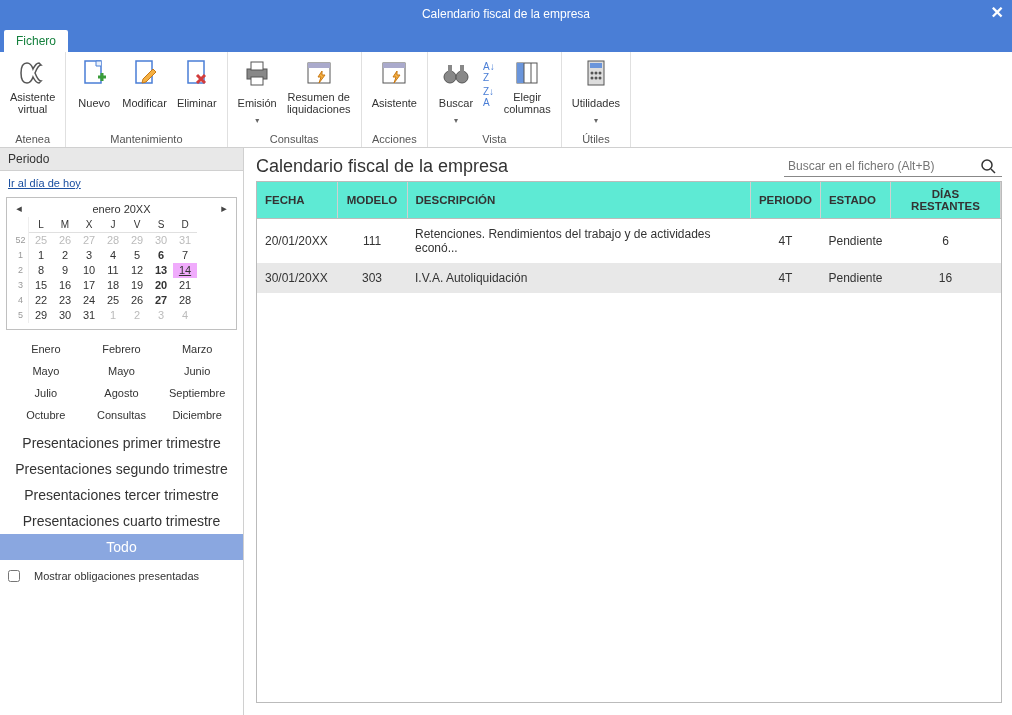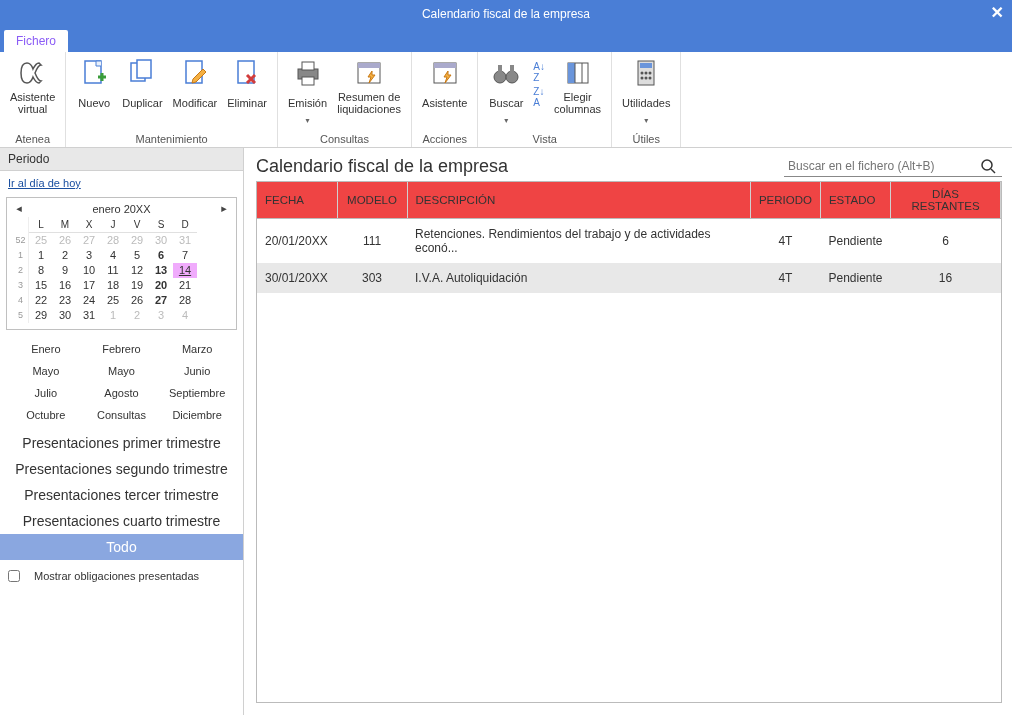--- a/index.html
+++ b/index.html
@@ -2,21 +2,21 @@
 <html><head>
 <meta charset="utf-8">
 <style>
 * { box-sizing: border-box; margin: 0; padding: 0; font-family: "Segoe UI", Tahoma, sans-serif; }
 body { background: #fff; width: 1012px; height: 715px; overflow: hidden; font-size: 12px; color: #333; }
 
 .titlebar { background: #4a7ed6; height: 28px; display: flex; align-items: center; justify-content: center; color: #fff; font-size: 12px; position: relative; }
 .titlebar .close { position: absolute; right: 8px; top: 3px; font-size: 16px; font-weight: bold; cursor: pointer; }
 
 .tabs { background: #4a7ed6; height: 24px; display: flex; align-items: flex-end; padding-left: 4px; }
-.tab { background: #fff; color: #8b5cf6; padding: 4px 12px; font-size: 12px; border-top-left-radius: 2px; border-top-right-radius: 2px; cursor: pointer; }
+.tab { background: #fff; color: #15803d; padding: 4px 12px; font-size: 12px; border-top-left-radius: 2px; border-top-right-radius: 2px; cursor: pointer; }
 
 .ribbon { background: #fff; border-bottom: 1px solid #d0d0d0; display: flex; height: 96px; }
 .ribbon-group { border-right: 1px solid #e0e0e0; display: flex; flex-direction: column; padding: 2px 6px 0 6px; }
 .ribbon-buttons { display: flex; flex: 1; align-items: flex-start; gap: 2px; }
 .ribbon-label { text-align: center; font-size: 11px; color: #555; padding-bottom: 2px; }
 .rbtn { display: flex; flex-direction: column; align-items: center; justify-content: flex-start; width: auto; min-width: 44px; padding: 3px 4px; cursor: pointer; }
 .rbtn .icon { width: 32px; height: 32px; margin-bottom: 2px; display:flex; align-items:center; justify-content:center; }
 .rbtn .lbl { font-size: 11px; text-align: center; line-height: 12px; min-height: 24px; display:flex; align-items:center; }
 .rbtn .arrow { font-size: 8px; color: #666; margin-top: 1px; }
 
@@ -49,21 +49,21 @@
 
 .main { flex: 1; padding: 8px 10px 12px 12px; display: flex; flex-direction: column; }
 .main-head { display: flex; align-items: center; justify-content: space-between; margin-bottom: 4px; }
 .main-title { font-size: 18px; color: #333; }
 .search-wrap { display: flex; align-items: center; border-bottom: 1px solid #888; }
 .search-wrap input { border: none; outline: none; font-size: 12px; width: 190px; padding: 2px 4px; color: #14532d; }
 .search-wrap .sicon { padding: 2px 6px; cursor: pointer; }
 
 .table-wrap { border: 1px solid #bbb; flex: 1; overflow: auto; }
 .tbl { width: 100%; border-collapse: collapse; font-size: 12px; }
-.tbl th { text-align: left; font-weight: normal; padding: 6px 8px; border-right: 1px solid #d0d0d0; border-bottom: 1px solid #bbb; background: #ef4444; font-size: 11.5px; }
+.tbl th { text-align: left; font-weight: bold; padding: 6px 8px; border-right: 1px solid #d0d0d0; border-bottom: 1px solid #bbb; background: #5eead4; font-size: 11.5px; }
 .tbl td { padding: 8px 8px; border-bottom: 0; }
 .tbl tr.row-alt { background: #e8e8e8; margin-top: 36px; }
 .col-fecha { width: 80px; }
 .col-modelo { width: 70px; text-align: center; }
 .col-desc { }
 .col-periodo { width: 60px; text-align: center; }
 .col-estado { width: 70px; }
 .col-dias { width: 110px; text-align: center; }
 
 svg { display: block; }
@@ -101,29 +101,20 @@
     <div class="ribbon-buttons">
       <div class="rbtn">
         <span class="icon">
           <svg width="32" height="32" viewBox="0 0 32 32">
               <rect x="7" y="4" width="16" height="22" fill="#fff" stroke="#4a7ed6" stroke-width="1.5"></rect>
               <path d="M23 4l-5 0 0 5 5 0" fill="#eaf1fb" stroke="#4a7ed6" stroke-width="1"></path>
               <path d="M20 20h8M24 16v8" stroke="#3a9c3a" stroke-width="3"></path>
             </svg>
         </span>
         <span class="lbl">Nuevo</span>
-      </div>
-      <div class="rbtn">
-        <span class="icon">
-          <svg width="32" height="32" viewBox="0 0 32 32">
-              <rect x="5" y="6" width="14" height="18" fill="#fff" stroke="#4a7ed6" stroke-width="1.5"></rect>
-              <rect x="11" y="3" width="14" height="18" fill="#fff" stroke="#4a7ed6" stroke-width="1.5"></rect>
-            </svg>
-        </span>
-        <span class="lbl">Duplicar</span>
       </div>
       <div class="rbtn">
         <span class="icon">
           <svg width="32" height="32" viewBox="0 0 32 32">
               <rect x="7" y="4" width="16" height="22" fill="#fff" stroke="#4a7ed6" stroke-width="1.5"></rect>
               <path d="M14 22l10-10 3 3-10 10-4 1z" fill="#f5b042" stroke="#c77815" stroke-width="1"></path>
             </svg>
         </span>
         <span class="lbl">Modificar</span>
       </div>

